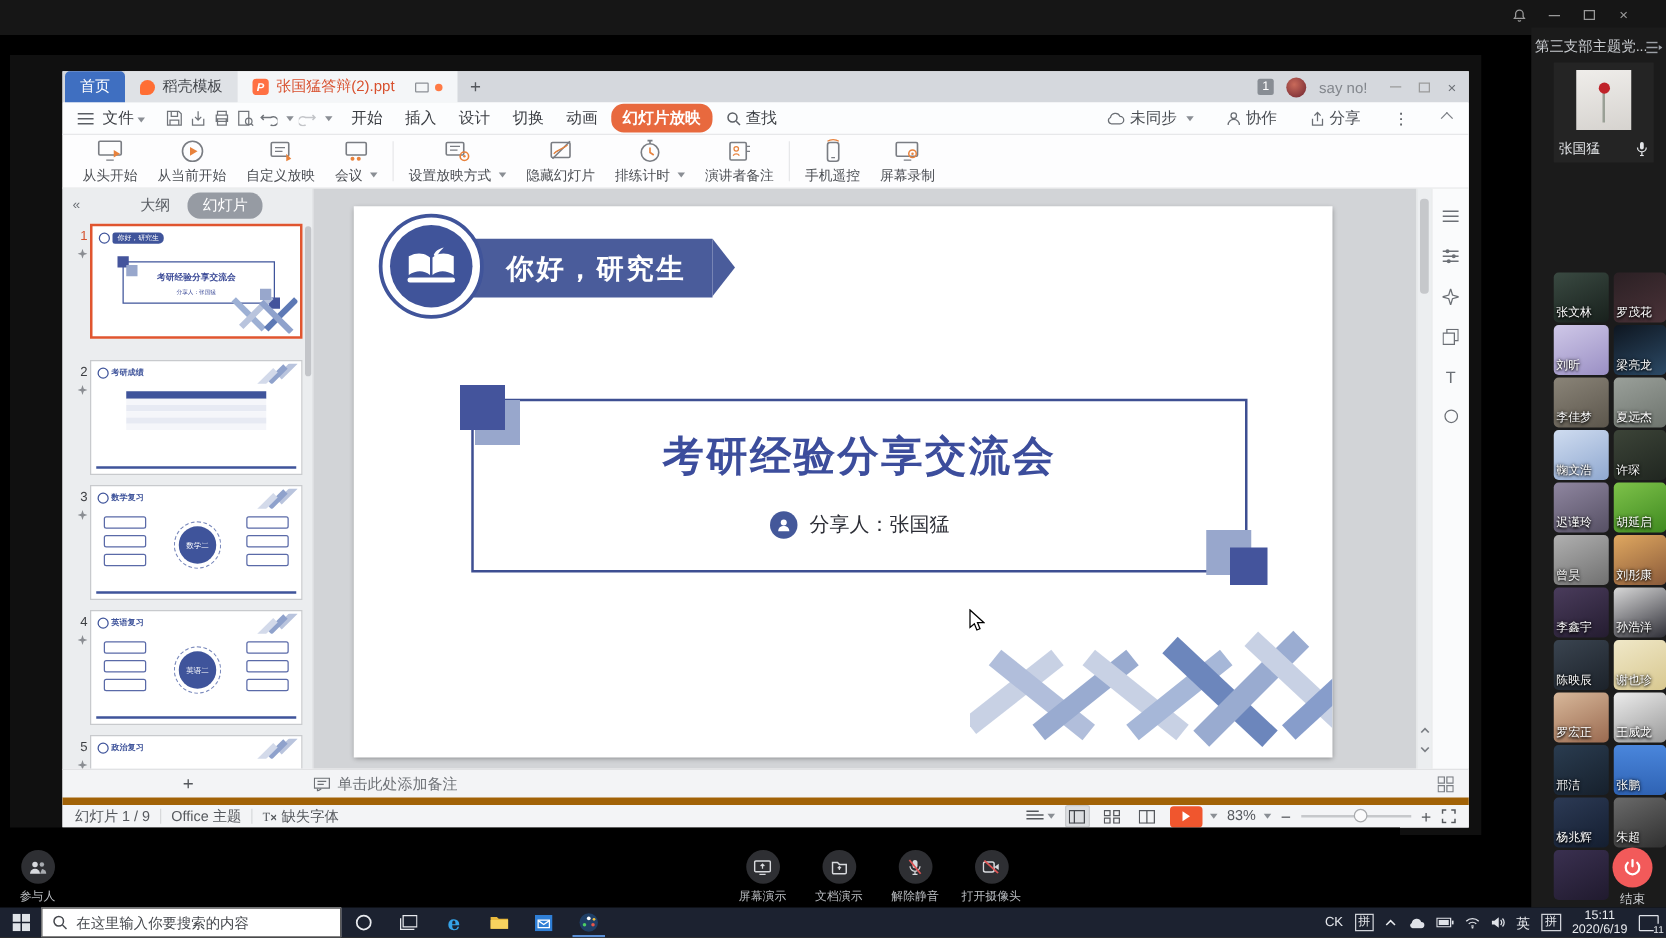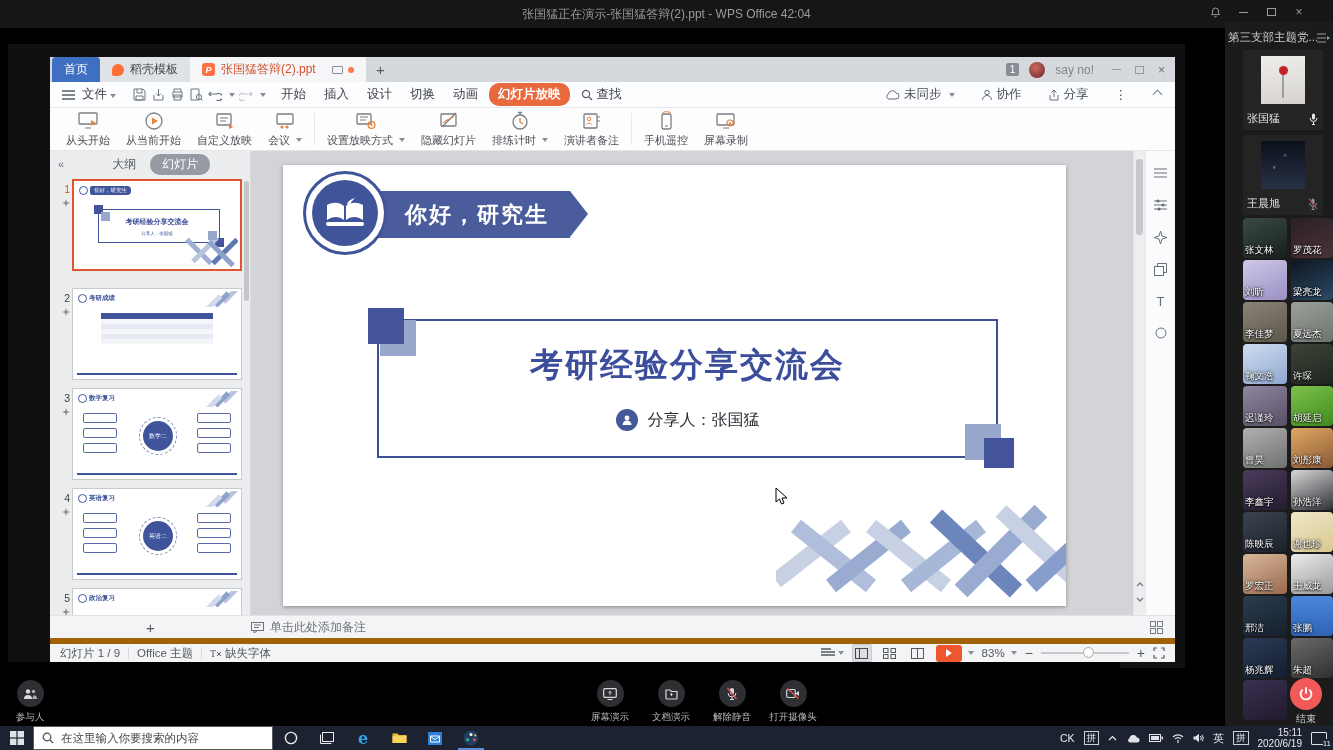--- a/index.html
+++ b/index.html
@@ -174,32 +174,31 @@
 
   
   #taskbar{left:0;top:726px;width:1333px;height:24px;background:#1c2230;display:flex;align-items:stretch;}
   #start{width:33px;display:flex;align-items:center;justify-content:center;}
   #tsearch{width:240px;background:#fff;border:1px solid #5a5a5a;display:flex;align-items:center;gap:7px;
            padding:0 8px;font-size:11.5px;color:#45484d;}
   .tbicon{width:36px;display:flex;align-items:center;justify-content:center;position:relative;}
   .runline{position:absolute;left:5px;bottom:0;width:26px;height:2.5px;background:#5a8fd6;}
   #tray{margin-left:auto;display:flex;align-items:center;gap:9px;padding-right:6px;color:#e8eaee;font-size:10.5px;}
   .imebox{border:1px solid #cfd2d8;padding:0 2px;font-size:9.5px;line-height:12px;}
-  #clock{text-align:right;font-size:10px;line-height:11px;}
+  #clock{text-align:center;font-size:10px;line-height:11px;}
   .tray-badge{position:relative;width:16px;height:13px;border:1px solid #dfe2e8;border-radius:1px;}
   .tray-badge b{position:absolute;right:-5px;bottom:-4px;background:#1c2230;font-size:8px;font-weight:normal;}
   svg{display:block;}
 </style>
 </head>
 <body>
 
 <div id="stage">
 
   <div id="titlebar" class="abs flex">
-    <div class="t">张国猛正在演示-张国猛答辩(2).ppt - WPS Office 42:04</div>
     <div id="tb-ctrls" class="abs">
       <span class="wbtn">
         <svg width="11" height="11" viewBox="0 0 11 11">
             <path d="M5.5 1a3 3 0 0 1 3 3v2.2l1 1.4H1.5l1-1.4V4a3 3 0 0 1 3-3z" fill="none" stroke="#9a9a9a"></path>
             <path d="M4.4 9.2a1.2 1.2 0 0 0 2.2 0" fill="none" stroke="#9a9a9a"></path>
           </svg>
       </span>
       <span class="wbtn">
           <i class="glyph-min"></i>
         </span>
@@ -819,31 +818,20 @@
     <div class="ftile" style="top:28px">
       <div class="img av-rose"></div>
       <span class="nm">张国猛</span>
       <span class="mic">
         <svg width="9" height="12" viewBox="0 0 9 12">
             <rect x="3" y="0.5" width="3" height="6" rx="1.5" fill="#e4e6e9"></rect>
             <path d="M1 5a3.5 3.5 0 0 0 7 0M4.5 9v2M3 11.5h3" fill="none" stroke="#e4e6e9"></path>
           </svg>
       </span>
     </div>
-    <div class="ftile" style="top:113px">
-      <div class="img av-star"></div>
-      <span class="nm">王晨旭</span>
-      <span class="mic">
-        <svg width="10" height="12" viewBox="0 0 10 12">
-            <rect x="3.5" y="0.5" width="3" height="6" rx="1.5" fill="#8e9196"></rect>
-            <path d="M1.5 5a3.5 3.5 0 0 0 7 0M5 9v2M3.5 11.5h3" fill="none" stroke="#8e9196"></path>
-            <path d="M1 0.5 9 11" stroke="#c05050" stroke-width="1.2"></path>
-          </svg>
-      </span>
-    </div>
 
     <div id="pgrid">
 
     <div class="ptile" style="background: linear-gradient(155deg, rgb(58, 74, 66), rgb(24, 32, 28));">
           <span>张文林</span>
         </div>
         <div class="ptile" style="background: linear-gradient(155deg, rgb(43, 32, 36), rgb(74, 50, 56));">
           <span>罗茂花</span>
         </div>
         <div class="ptile" style="background: linear-gradient(155deg, rgb(207, 200, 232), rgb(154, 143, 196));">

